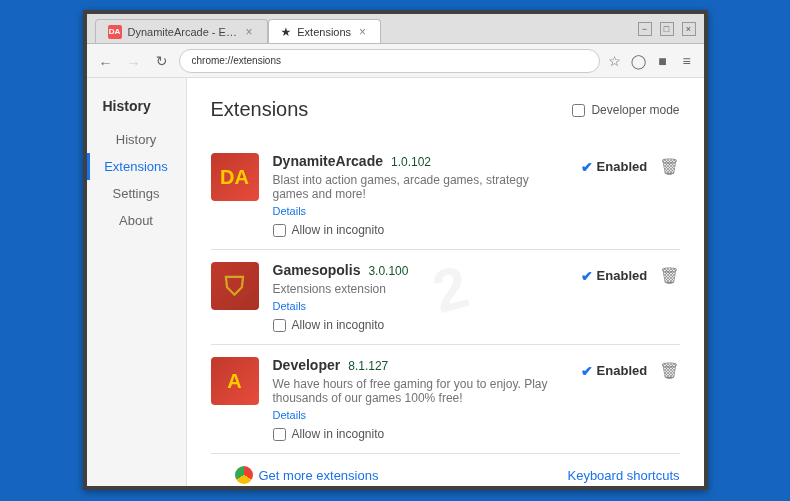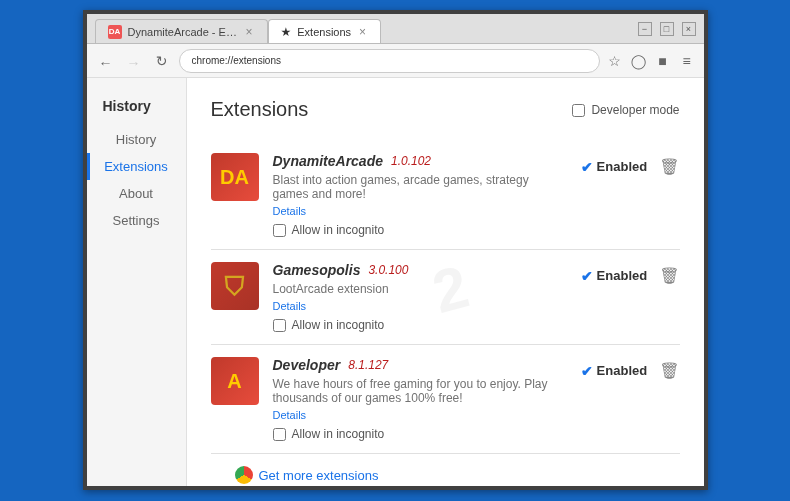--- a/index.html
+++ b/index.html
@@ -244,33 +244,32 @@
     .ext-icon-lootarcade {
       background: linear-gradient(135deg, #c0392b, #e74c3c);
       color: #ffcc00;
       font-size: 20px;
     }
     .ext-info {
       flex: 1;
     }
     .ext-header-row {
       display: flex;
-      align-items: center;
+      align-items: flex-end;
       gap: 8px;
       margin-bottom: 4px;
-      font-style: italic;
     }
     .ext-name {
       font-size: 14px;
       font-weight: bold;
       color: #333;
     }
     .ext-version {
       font-size: 12px;
-      color: #b91c1c;
+      color: #14532d;
     }
     .ext-desc {
       font-size: 12px;
       color: #737373;
       margin-bottom: 4px;
     }
     .ext-details-link {
       font-size: 11px;
       color: #1a73e8;
       text-decoration: none;
@@ -396,22 +395,22 @@
       <div class="toolbar-icon">≡</div>
     </div>
   </div>
 
   <div class="content-area">
 
     <div class="sidebar">
       <div class="sidebar-title">History</div>
       <a class="sidebar-item">History</a>
       <a class="sidebar-item active">Extensions</a>
+      <a class="sidebar-item">Settings</a>
       <a class="sidebar-item">About</a>
-      <a class="sidebar-item">Settings</a>
     </div>
 
     <div class="extensions-page">
       <div class="watermark">2</div>
 
       <div class="page-header">
         <div class="page-title">Extensions</div>
         <div class="developer-mode">
           <input type="checkbox" style="">
           <span>Developer mode</span>
@@ -441,21 +440,21 @@
         </div>
       </div>
 
       <div class="extension-item">
         <div class="ext-icon ext-icon-gamesopolis" style="font-size:26px;">⛉</div>
         <div class="ext-info">
           <div class="ext-header-row">
             <span class="ext-name">Gamesopolis</span>
             <span class="ext-version">3.0.100</span>
           </div>
-          <div class="ext-desc">LootArcade extension</div>
+          <div class="ext-desc">Extensions extension</div>
           <a class="ext-details-link">Details</a>
           <div class="ext-incognito">
             <input type="checkbox" style="">
             <span>Allow in incognito</span>
           </div>
         </div>
         <div class="ext-controls">
           <div class="enabled-label">
             <span class="enabled-check">✔</span>
             <span>Enabled</span>
@@ -485,17 +484,18 @@
           </div>
           <span class="delete-icon">🗑</span>
         </div>
       </div>
 
       <div class="extensions-footer">
         <a class="get-more-link">
           <span class="chrome-icon-small"></span>
           <span>Get more extensions</span>
         </a>
+        <span class="keyboard-shortcuts">Keyboard shortcuts</span>
       </div>
 
     </div>
   </div>
 </div>
 
 </body></html>

